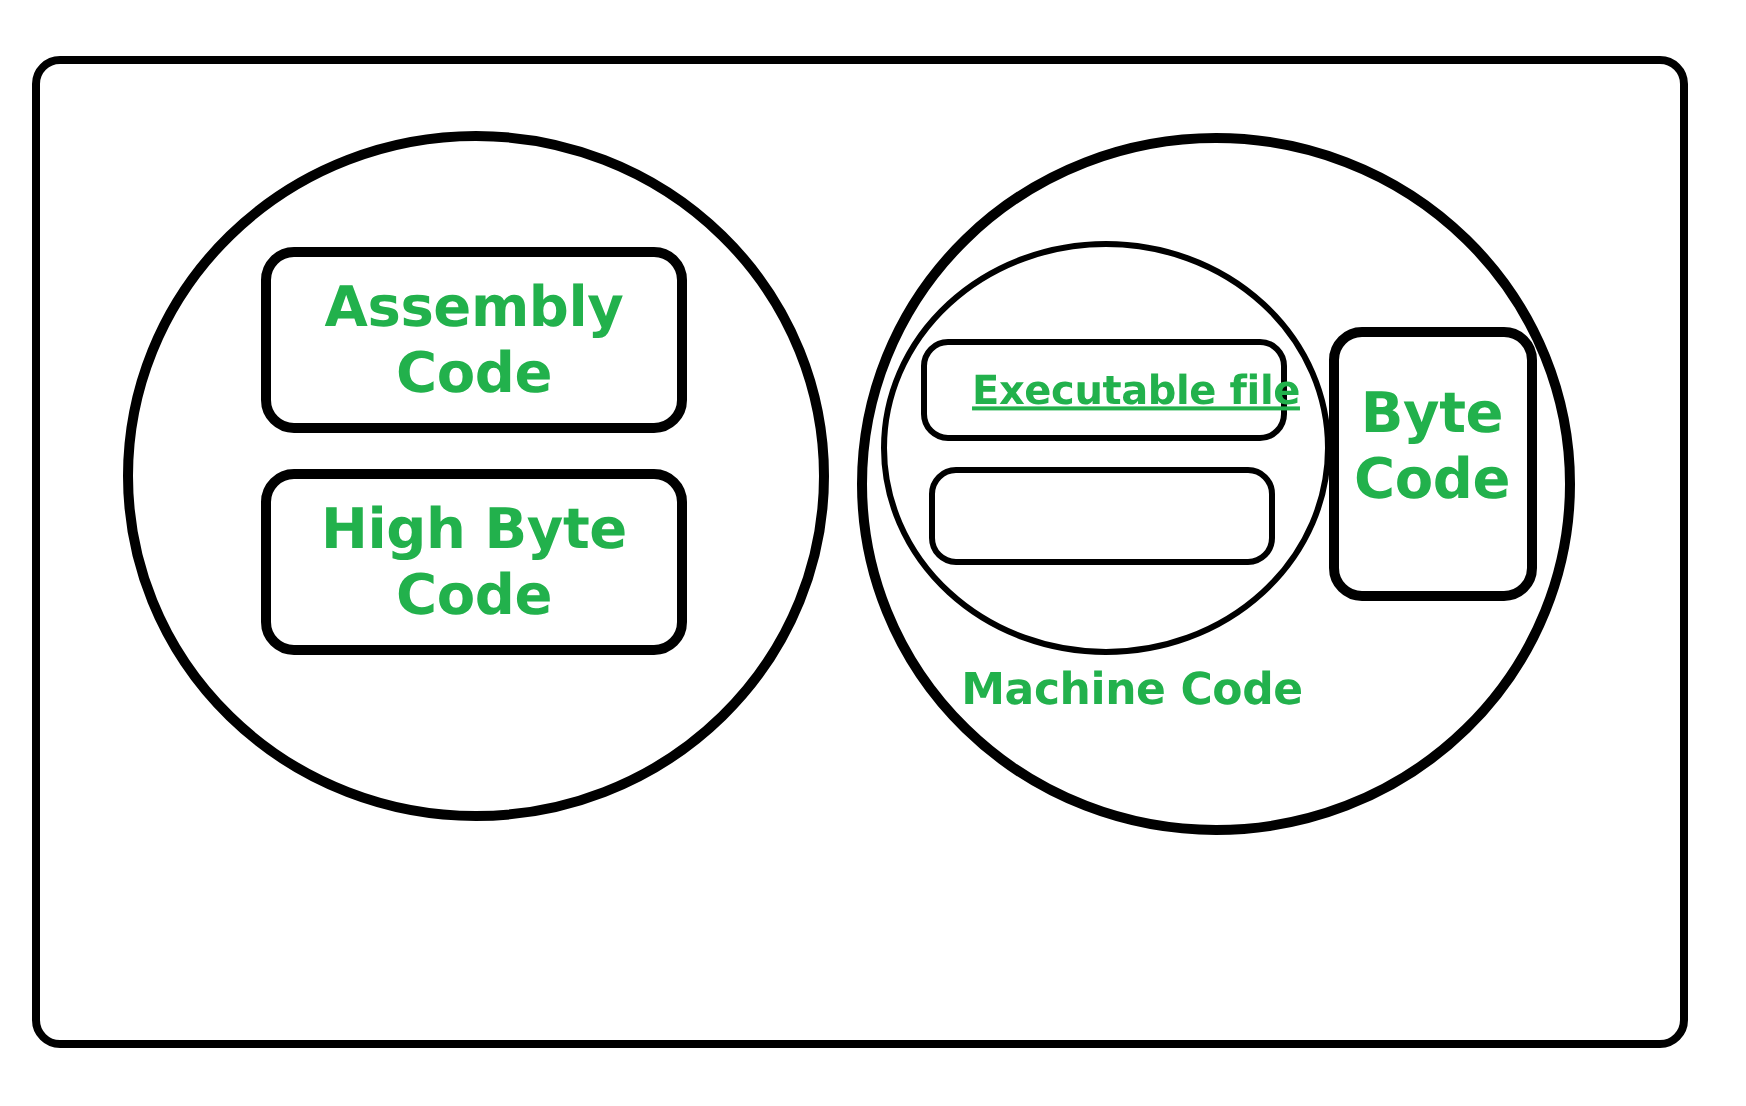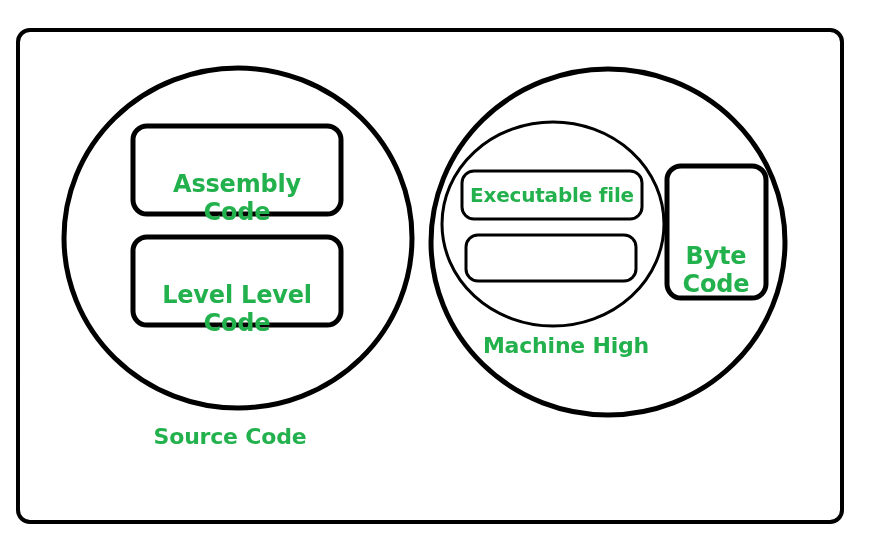--- a/index.html
+++ b/index.html
@@ -32,21 +32,21 @@
     text-align: center;
     line-height: 1.18;
     white-space: nowrap;
     transform: translate(-50%, -50%);
     letter-spacing: -0.2px;
   }
   .lbl-stack {
     white-space: normal;
   }
   .lbl-22 { font-size: 22px; }
-  .lbl-21 { font-size: 24px; margin-top: 28px; }
+  .lbl-21 { font-size: 28px; }
   .lbl-20 { font-size: 20px; }
 </style>
 </head>
 <body>
 
 <div id="diagram-canvas">
 
   <svg id="diagram-svg" viewBox="0 0 873 553">
 
     <rect x="18" y="30" width="824" height="492" rx="12" ry="12" fill="none" stroke="#000000" stroke-width="4"></rect>
@@ -67,30 +67,29 @@
 
     <rect x="667" y="166" width="99" height="132" rx="14" ry="14" fill="#ffffff" stroke="#000000" stroke-width="5"></rect>
   </svg>
 
   <div class="lbl lbl-stack lbl-21" style="left:237px; top:170px;">
     <div>Assembly</div>
     <div>Code</div>
   </div>
 
   <div class="lbl lbl-stack lbl-21" style="left:237px; top:281px;">
-    <div>Level Level</div>
+    <div>High Byte</div>
     <div>Code</div>
   </div>
 
-  <div class="lbl lbl-22" style="left:230px; top:437px;">Source Code</div>
 
-  <div class="lbl lbl-20" style="left:552px; top:196px;">Executable file</div>
+  <div class="lbl lbl-20" style="left:568px; top:196px;text-decoration:underline;">Executable file</div>
 
 
-  <div class="lbl lbl-22" style="left:566px; top:346px;">Machine High</div>
+  <div class="lbl lbl-22" style="left:566px; top:346px;">Machine Code</div>
 
-  <div class="lbl lbl-stack lbl-21" style="left:716px; top:242px;">
+  <div class="lbl lbl-stack lbl-21" style="left:716px; top:223px;">
     <div>Byte</div>
     <div>Code</div>
   </div>
 
 
 </div>
 
 </body></html>

